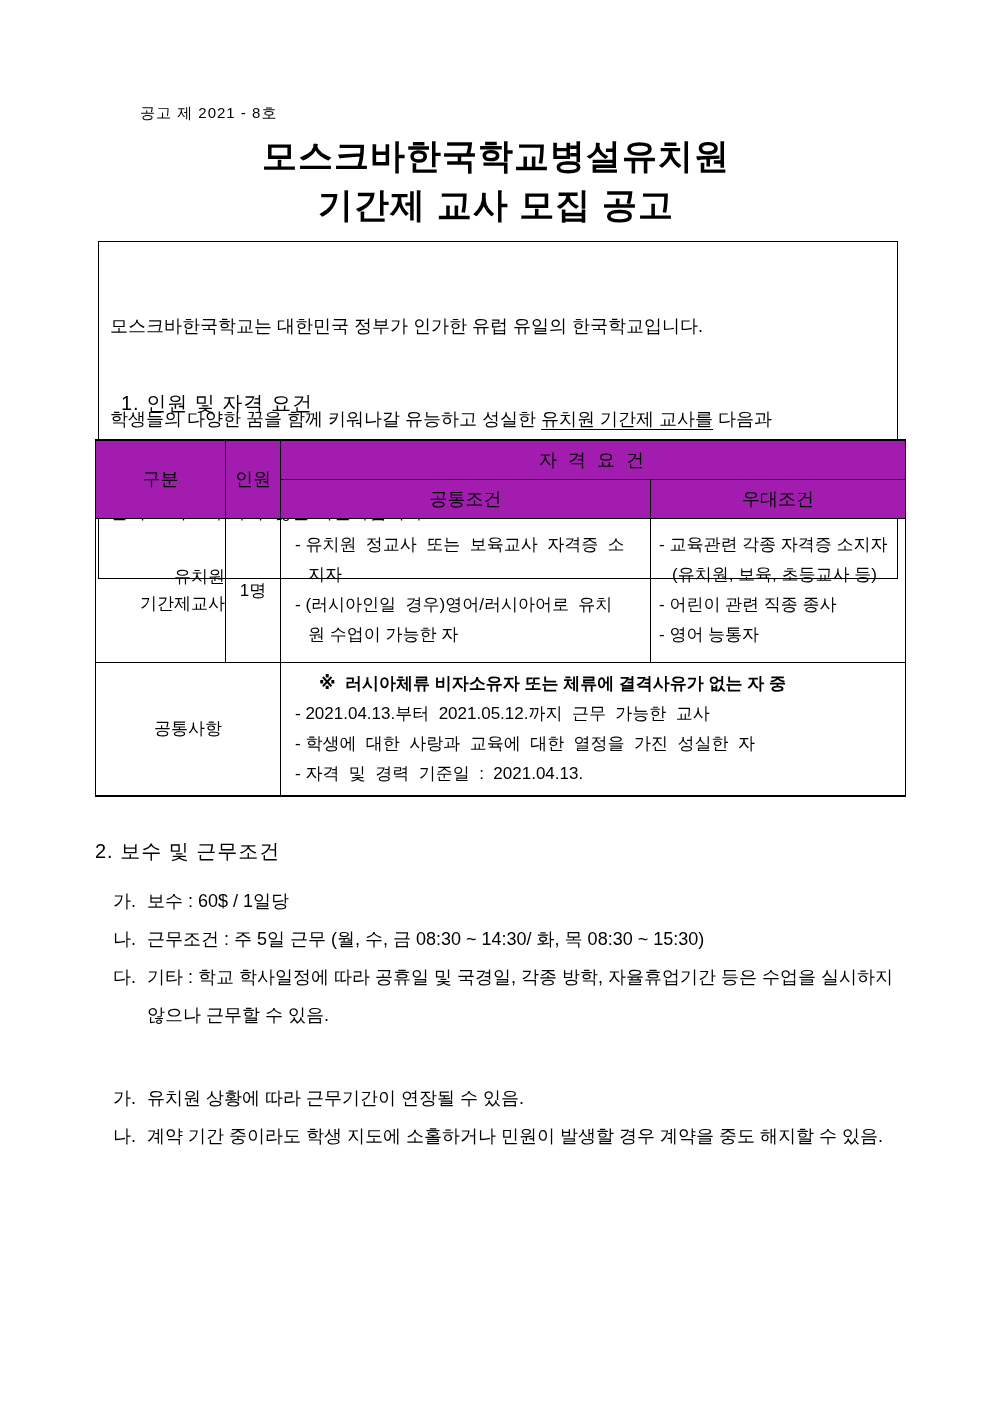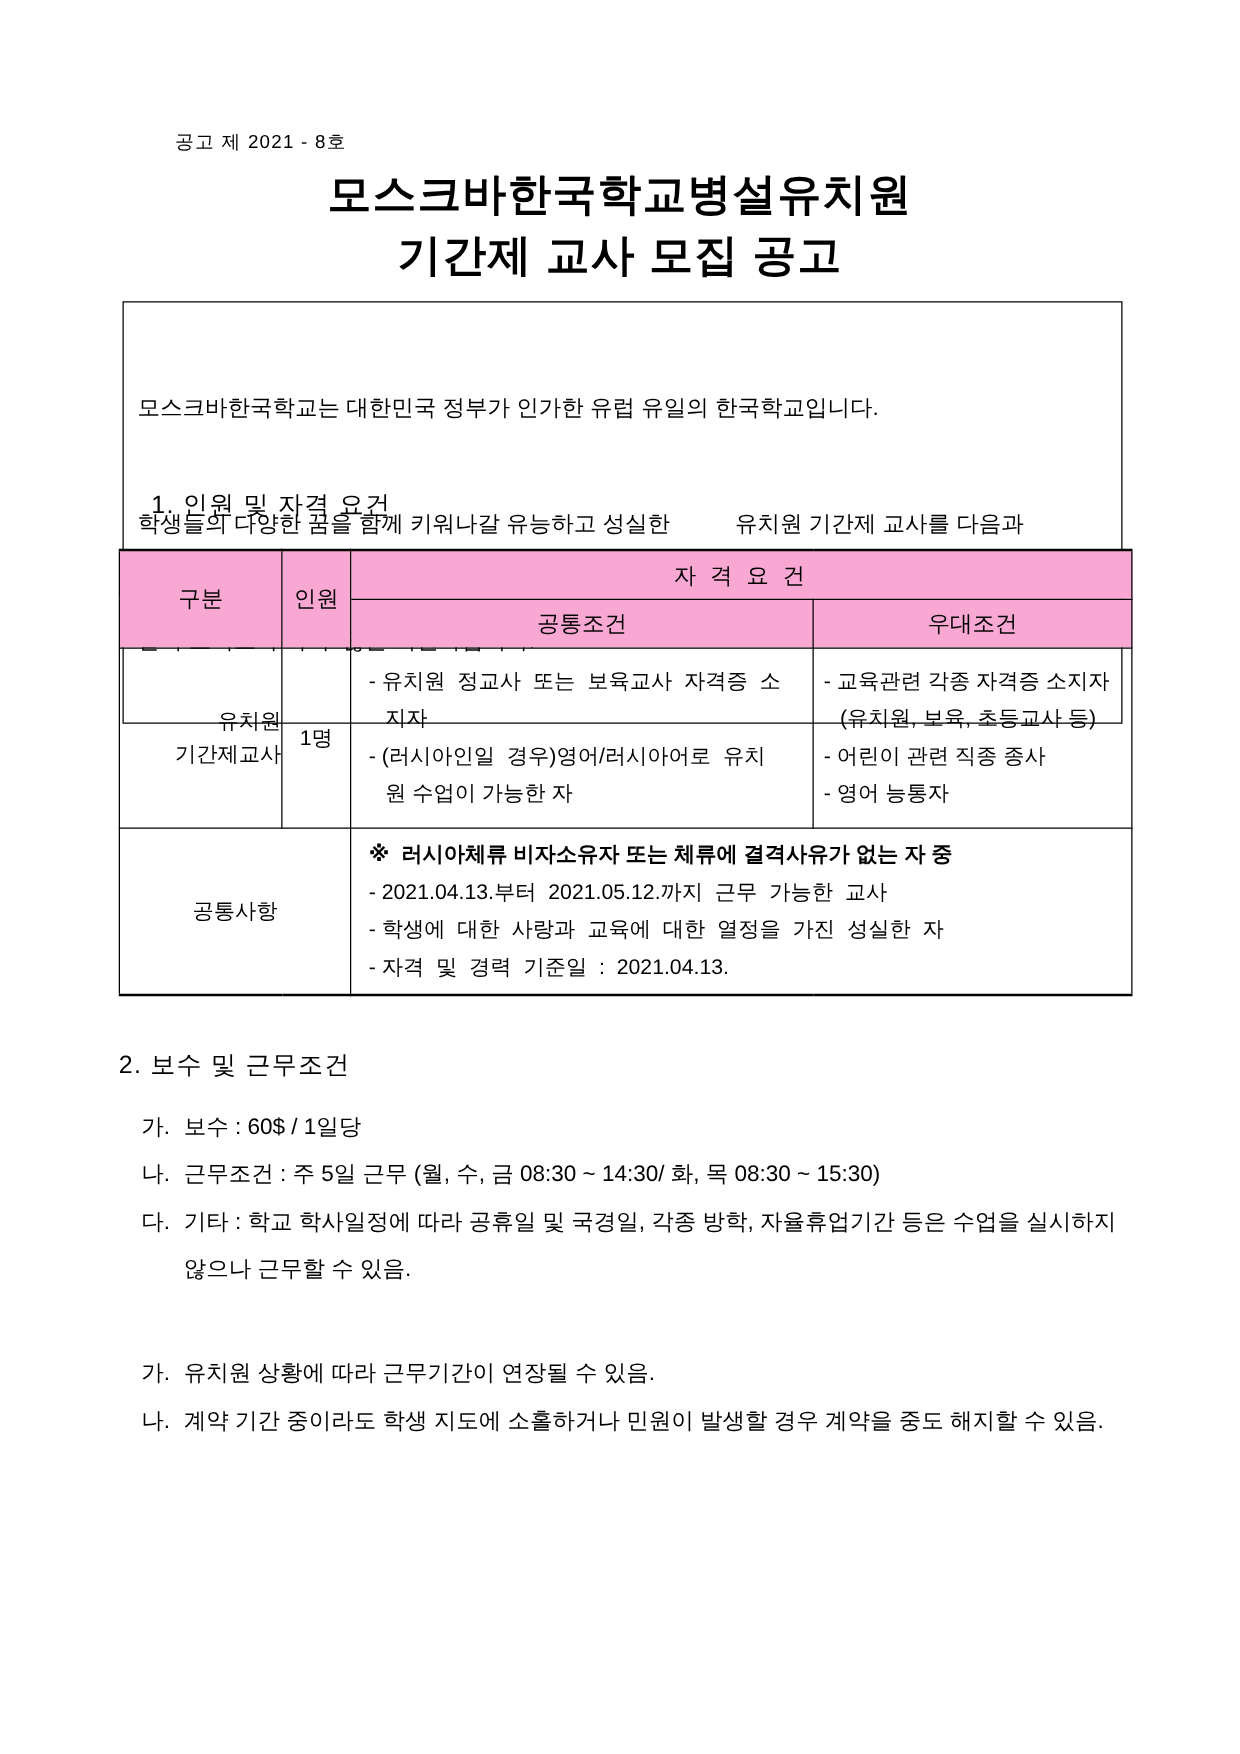--- a/index.html
+++ b/index.html
@@ -39,22 +39,22 @@
     left: 98px; top: 241px;
     width: 800px;
     box-sizing: border-box;
     border: 1px solid #000;
     padding: 7px 11px 19px 11px;
     font-size: 18px;
     line-height: 31px;
     white-space: pre-wrap;
   }
   #intro-box .u {
+    text-decoration: underline;
     text-underline-offset: 4px;
-    margin-left: 47px;
   }
 
   
   .sec-heading {
     font-size: 20px;
     letter-spacing: 1px;
   }
   #s1-heading { left: 95px; top: 390px; margin-left: 26px; }
 
   
@@ -66,40 +66,40 @@
     border-top: 2px solid #000;
     border-bottom: 2px solid #000;
   }
   table.qual td {
     border: 1px solid #000;
     padding: 0;
     vertical-align: middle;
     font-size: 17px;
   }
   table.qual .thead td {
-    background: #f9a8d4;
+    background: #a21caf;
     text-align: center;
     font-size: 18px;
     margin-top: 48px;
   }
   td.qual-span { letter-spacing: 3px; }
   .h39 { height: 39px; }
   .rowbody1 { height: 144px; }
   .rowbody2 { height: 129px; }
   .center-cell { text-align: center; }
   .cell-lines {
     padding: 6px 8px 6px 14px !important;
     vertical-align: middle;
   }
   .cell-lines .ln {
     line-height: 30px;
     white-space: pre-wrap;
   }
   .cell-lines .cont { padding-left: 13px; }
-  .cell-lines .note { font-weight: 700; }
+  .cell-lines .note { font-weight: 700; margin-left: 24px; }
   .gubun-line { line-height: 27px; text-align: right; }
 
   
   #s2-block { left: 95px; top: 838px; width: 812px; }
   #s3-block { left: 95px; top: 1062px; width: 816px; }
   .sec-items { margin-top: 17px; padding-left: 18px; }
   .sec-item {
     display: flex;
     font-size: 18px;
     line-height: 38px;

